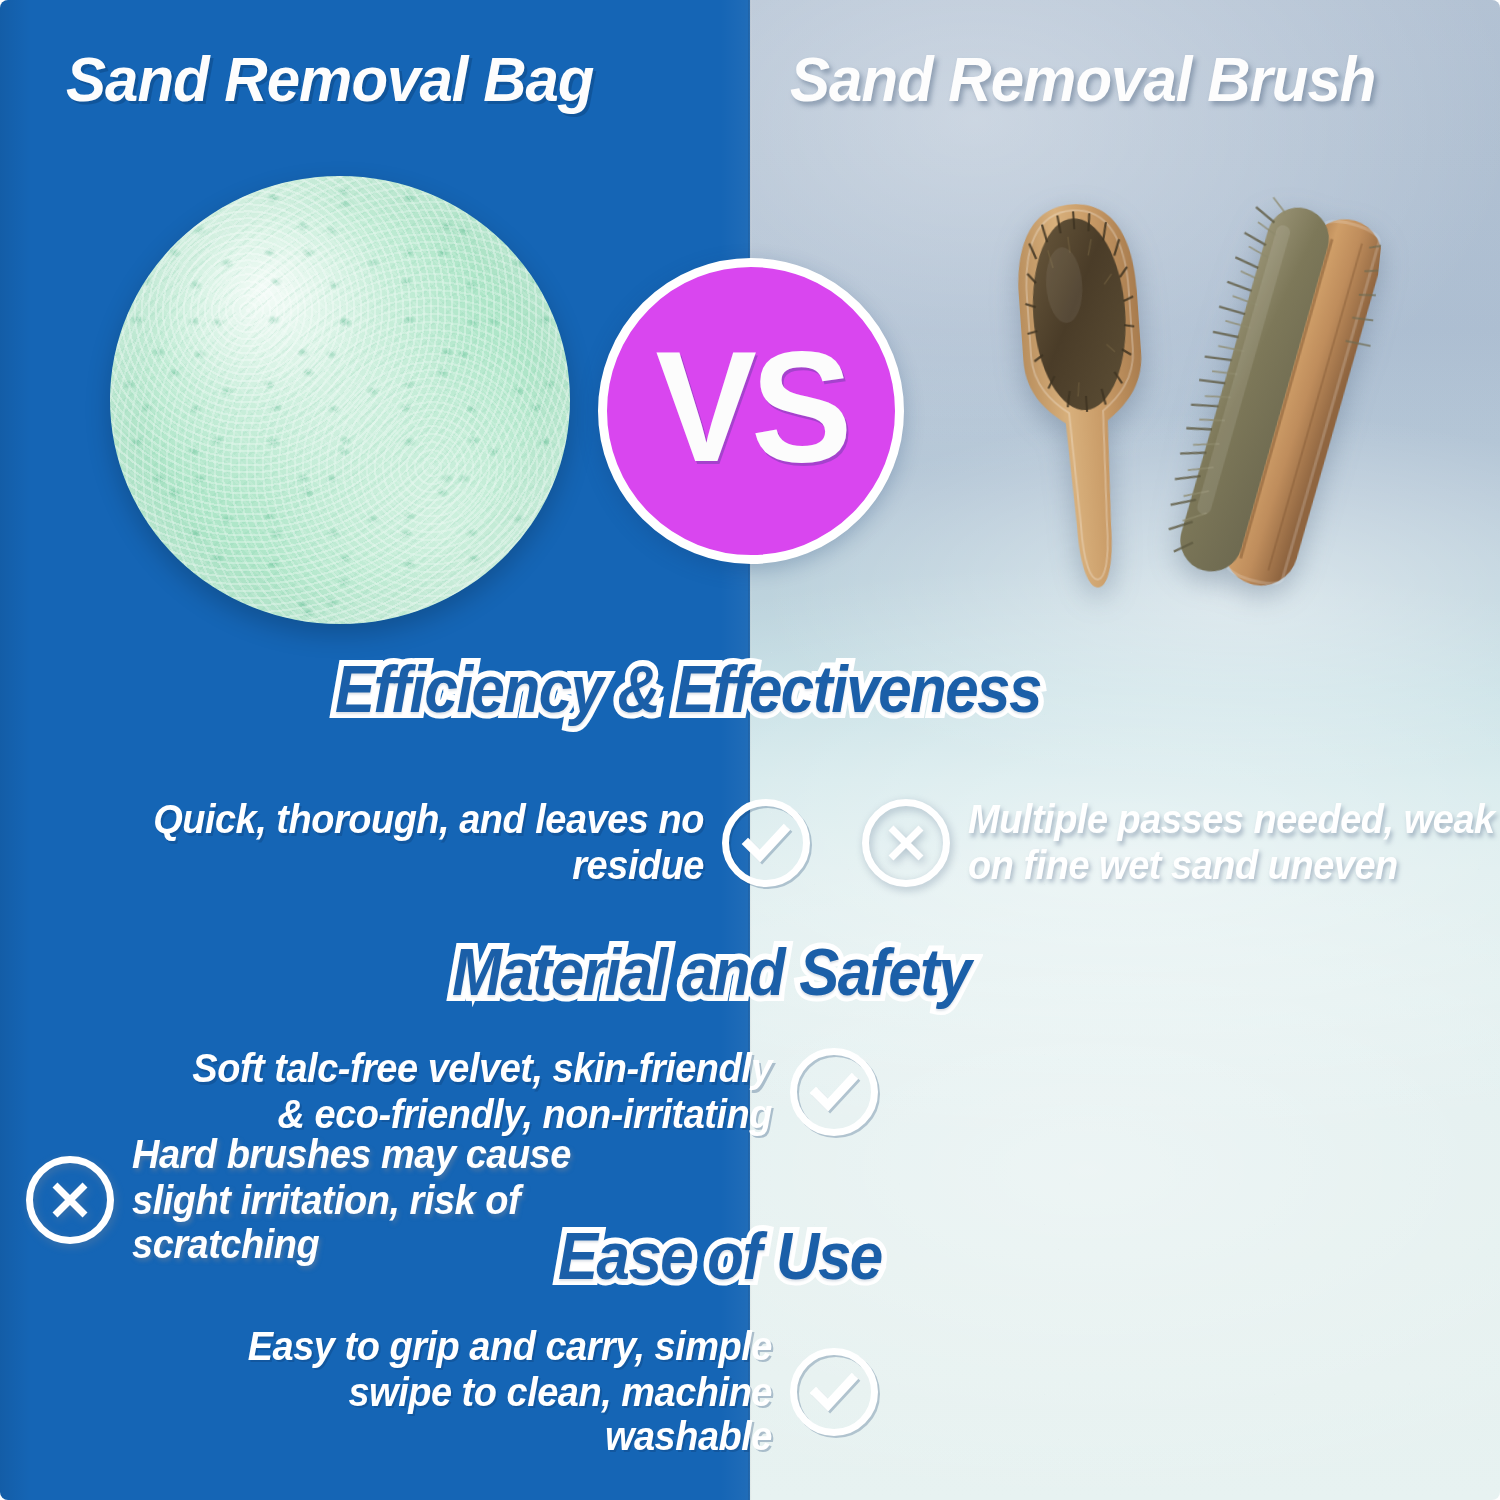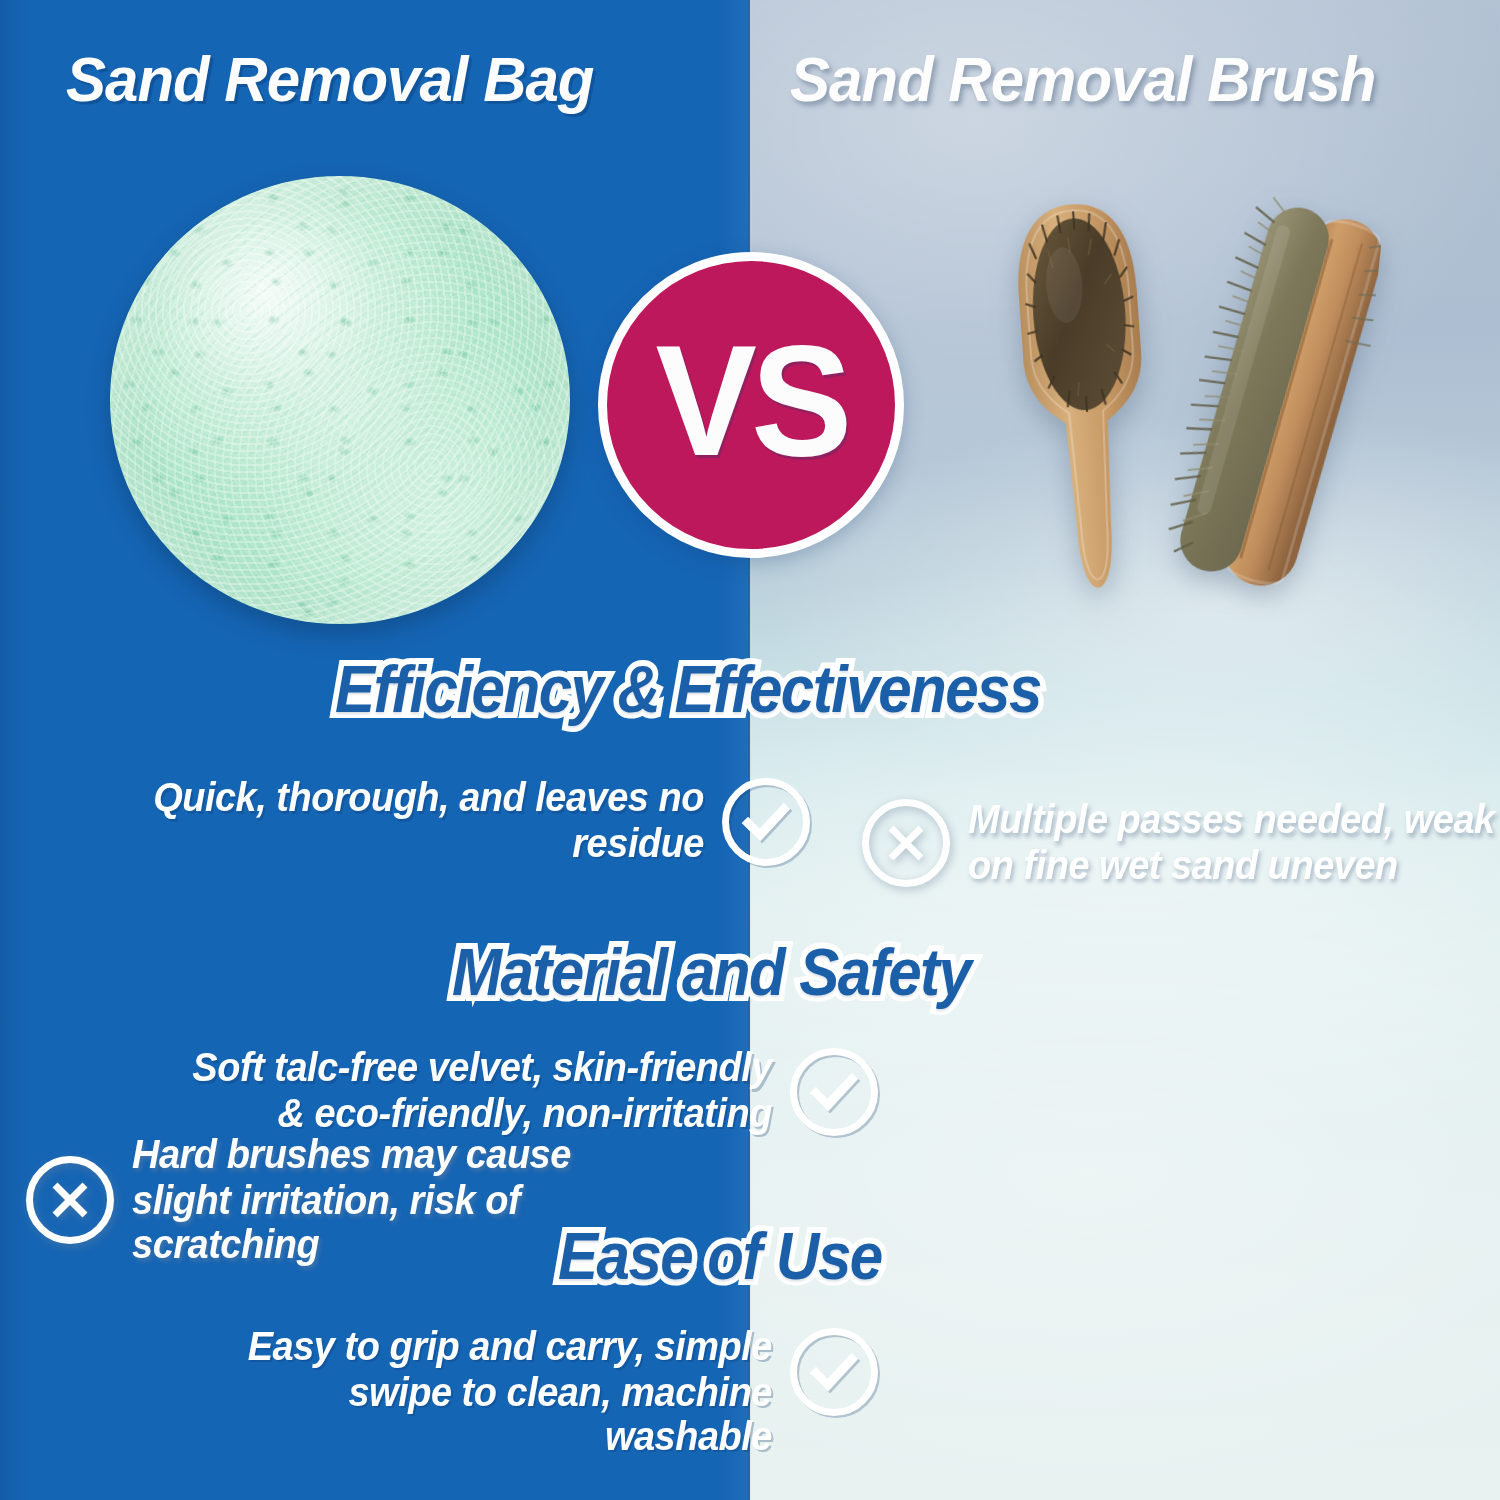--- a/index.html
+++ b/index.html
@@ -1,19 +1,19 @@
 <!DOCTYPE html>
 <html><head>
 <meta charset="utf-8">
 <style>
   html,body{margin:0;padding:0;background:#fff;}
   body{font-family:"Liberation Sans","DejaVu Sans",sans-serif;}
 
   #page{
-    position:relative;width:1500px;height:1500px;overflow:hidden;
+    position:relative;width:1500px;height:1500px;overflow:hidden;border-radius:8px;
   }
 
   
   .panel-left{
     position:absolute;left:0;top:0;width:750px;height:1500px;
     background:#1565b5;
   }
   .panel-left::after{
     content:"";position:absolute;inset:0;
     background:linear-gradient(90deg,rgba(0,0,0,.08) 0%,rgba(0,0,0,0) 4%,rgba(0,0,0,0) 96%,rgba(255,255,255,.05) 100%);
@@ -117,23 +117,23 @@
   }
 
   .brush{position:absolute;}
   .brush-a{left:1010px;top:196px;width:150px;height:400px;transform:rotate(-4deg);}
   .brush-b{left:1175px;top:188px;width:190px;height:412px;transform:rotate(6deg);}
   .brush svg{width:100%;height:100%;display:block;
     filter:drop-shadow(0 10px 14px rgba(70,90,115,.35));}
 
   
   .vs-badge{
-    position:absolute;left:598px;top:252px;width:306px;height:306px;
+    position:absolute;left:598px;top:258px;width:306px;height:306px;
     border-radius:50%;
-    background:#be185d;
+    background:#d946ef;
     border:9px solid #ffffff;
     box-sizing:border-box;
     display:flex;align-items:center;justify-content:center;
     box-shadow:0 6px 20px rgba(20,60,110,.25);
   }
   .vs-badge span{
     font-weight:bold;font-size:152px;color:#fcfcfc;letter-spacing:-6px;
     transform:translateY(-5px) scaleY(1.04);
     text-shadow:2px 3px 0 rgba(10,55,105,.25);
   }
@@ -154,21 +154,21 @@
   .sh-2{left:452px;top:938px;}
   .sh-3{left:558px;top:1222px;}
 
   
   .row{position:absolute;left:0;top:0;width:1500px;height:130px;display:flex;}
   .row-1{top:778px;}
   .row-2{top:1048px;flex-direction:column;}
   .row-3{top:1328px;flex-direction:column;}
 
   .cell-left{
-    width:904px;display:flex;align-items:flex-start;justify-content:flex-end;
+    width:904px;display:flex;align-items:center;justify-content:flex-end;
     padding-right:26px;box-sizing:border-box;gap:18px;
   }
   .cell-right{
     width:664px;display:flex;align-items:center;justify-content:flex-start;
     padding-left:26px;box-sizing:border-box;gap:18px;
   }
   .txt{
     font-style:italic;font-weight:bold;
     font-size:38px;line-height:1.12;color:#ffffff;
     letter-spacing:-.5px;

